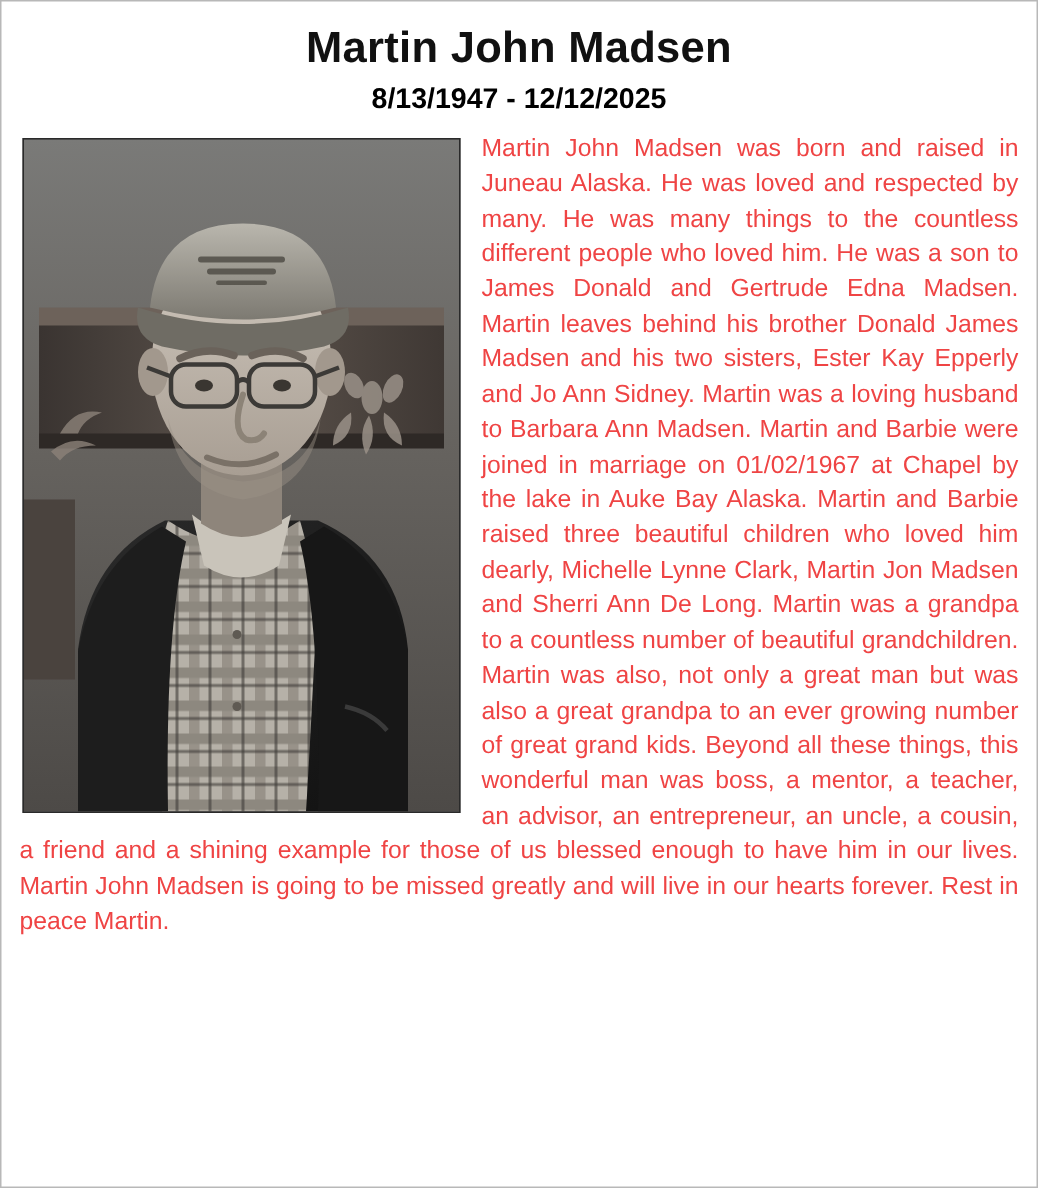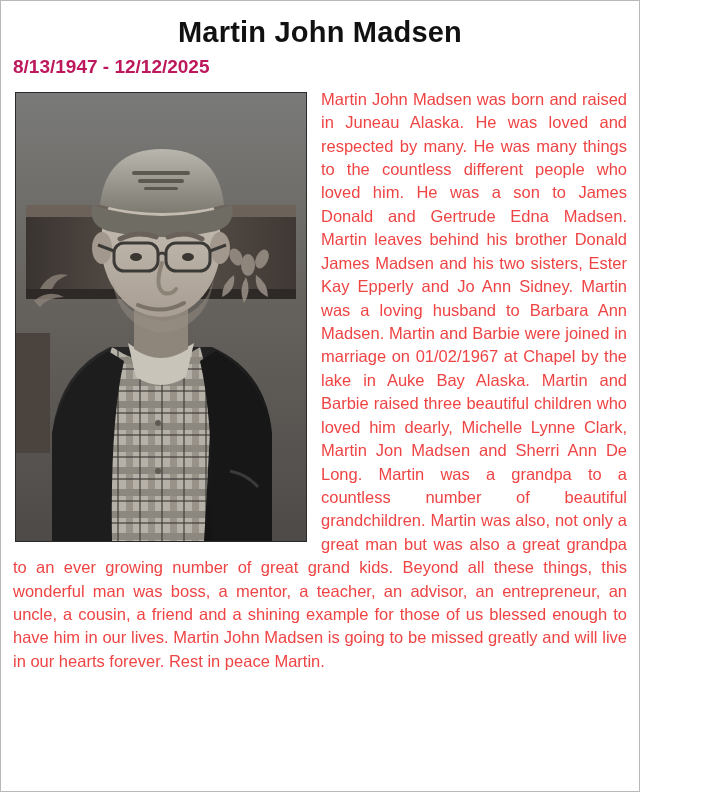--- a/index.html
+++ b/index.html
@@ -9,42 +9,42 @@
   }
   body {
     width: 708px;
     height: 792px;
     font-family: "Liberation Sans", sans-serif;
     color: #1a1a1a;
     overflow: hidden;
   }
   .obituary-page {
     box-sizing: border-box;
-    width: 640px;
+    width: 692px;
     height: 792px;
     padding: 10px 12px 12px 12px;
     border: 1px solid #b8b8b8;
     background: #ffffff;
   }
   .obit-name {
     text-align: center;
     font-size: 29px;
     font-weight: bold;
     letter-spacing: 0.2px;
     margin: 6px 0 0 0;
     line-height: 1.1;
     color: #111111;
   }
   .obit-dates {
-    text-align: left;
+    text-align: center;
     font-size: 19px;
     font-weight: bold;
     margin: 8px 0 10px 0;
     line-height: 1.1;
-    color: #be185d;
+    color: #000000;
   }
   .obit-body {
     font-size: 16.5px;
     line-height: 1.42;
     text-align: justify;
     text-justify: inter-word;
     color: #ef4444;
     hyphens: none;
   }
   .portrait {

